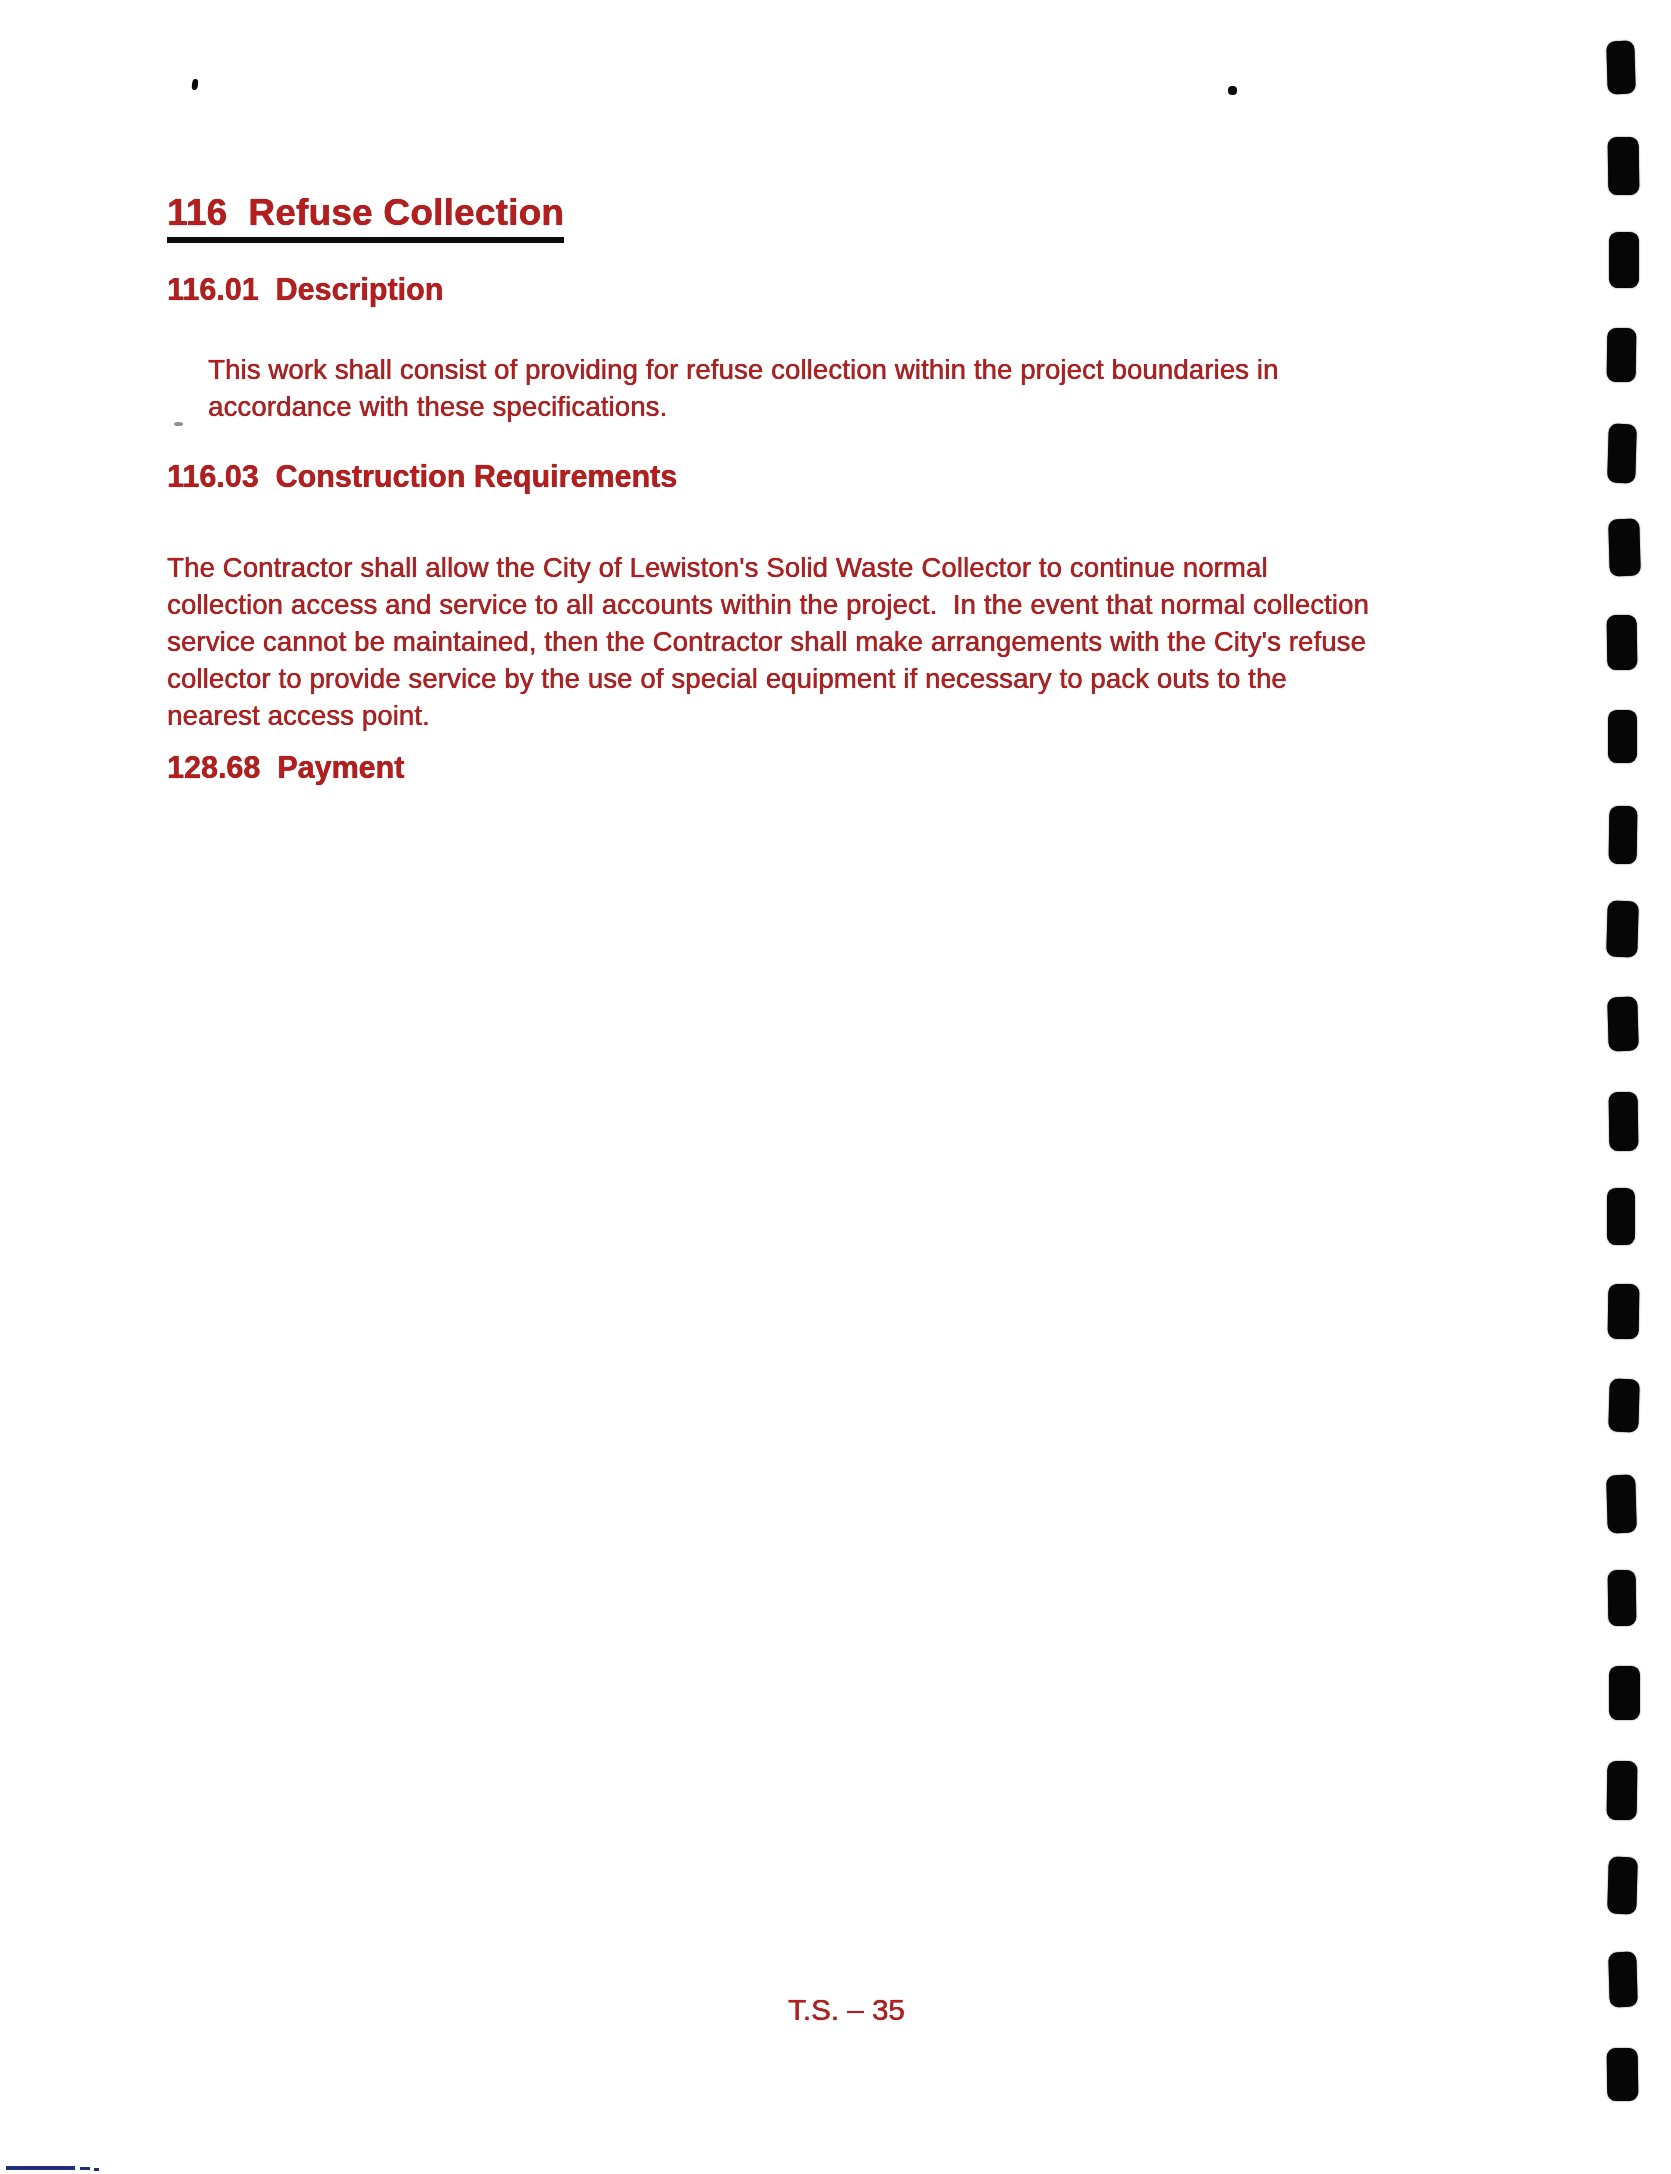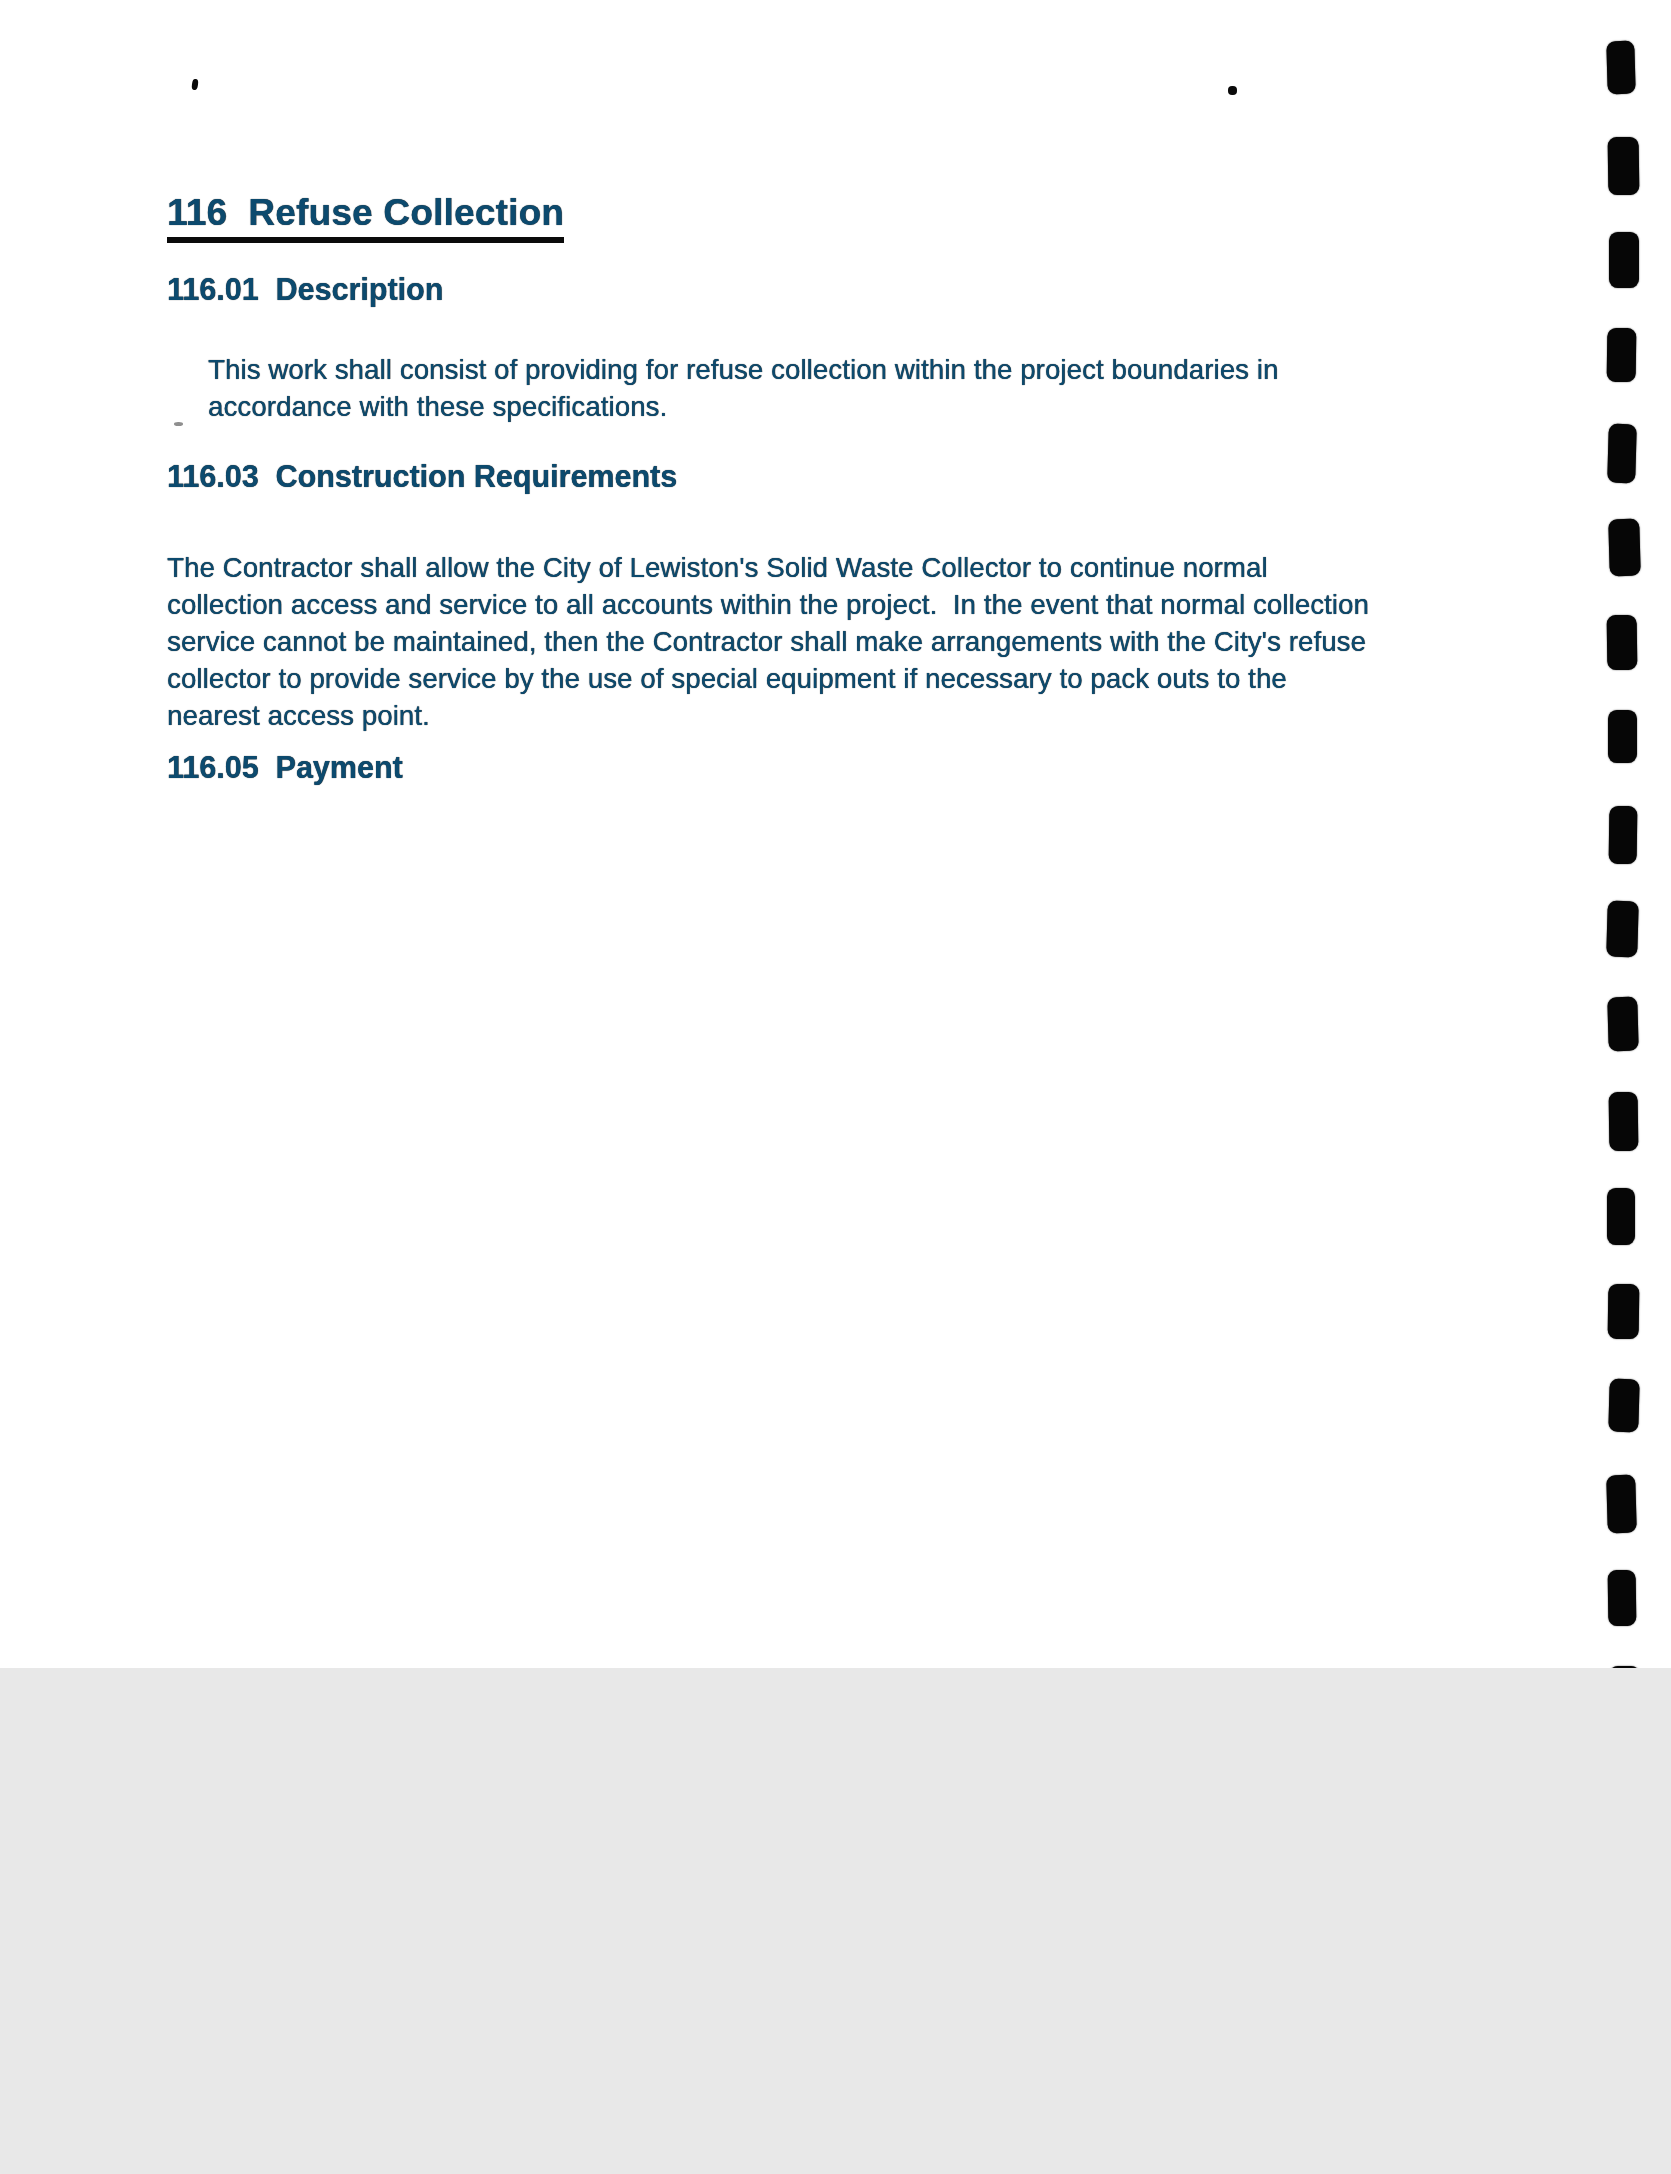--- a/index.html
+++ b/index.html
@@ -3,25 +3,25 @@
 <meta charset="utf-8">
 <style>
   html, body {
     margin: 0;
     padding: 0;
     background: #e8e8e8;
   }
   .page {
     position: relative;
     width: 1672px;
-    height: 1668px;
+    height: 2174px;
     background: #ffffff;
     overflow: hidden;
     font-family: "Liberation Sans", "DejaVu Sans", sans-serif;
-    color: #0c4a6e;
+    color: #b91c1c;
   }
   .scan-text {
     text-shadow: 0 0 1px rgba(0,0,0,0.75), 0.4px 0.4px 0 rgba(0,0,0,0.45);
   }
   .doc-title {
     position: absolute;
     top: 167px;
     left: 167px;
     font-size: 37px;
     font-weight: bold;
@@ -102,21 +102,21 @@
 accordance with these specifications.</p>
 
   <h2 class="section-heading heading-0103 scan-text">116.03  Construction Requirements</h2>
 
   <p class="body-para para-constr scan-text">The Contractor shall allow the City of Lewiston's Solid Waste Collector to continue normal
 collection access and service to all accounts within the project.  In the event that normal collection
 service cannot be maintained, then the Contractor shall make arrangements with the City's refuse
 collector to provide service by the use of special equipment if necessary to pack outs to the
 nearest access point.</p>
 
-  <h2 class="section-heading heading-0105 scan-text">116.05  Payment</h2>
+  <h2 class="section-heading heading-0105 scan-text">128.68  Payment</h2>
 
 
   <div class="page-footer scan-text">T.S. – 35</div>
 
   <span class="speck speck-top-left"></span>
   <span class="speck speck-top-right"></span>
   <span class="speck speck-mid-left"></span>
   <span class="artifact-line artifact-line-main"></span>
   <span class="artifact-line artifact-line-dash1"></span>
   <span class="artifact-line artifact-line-dash2"></span>

